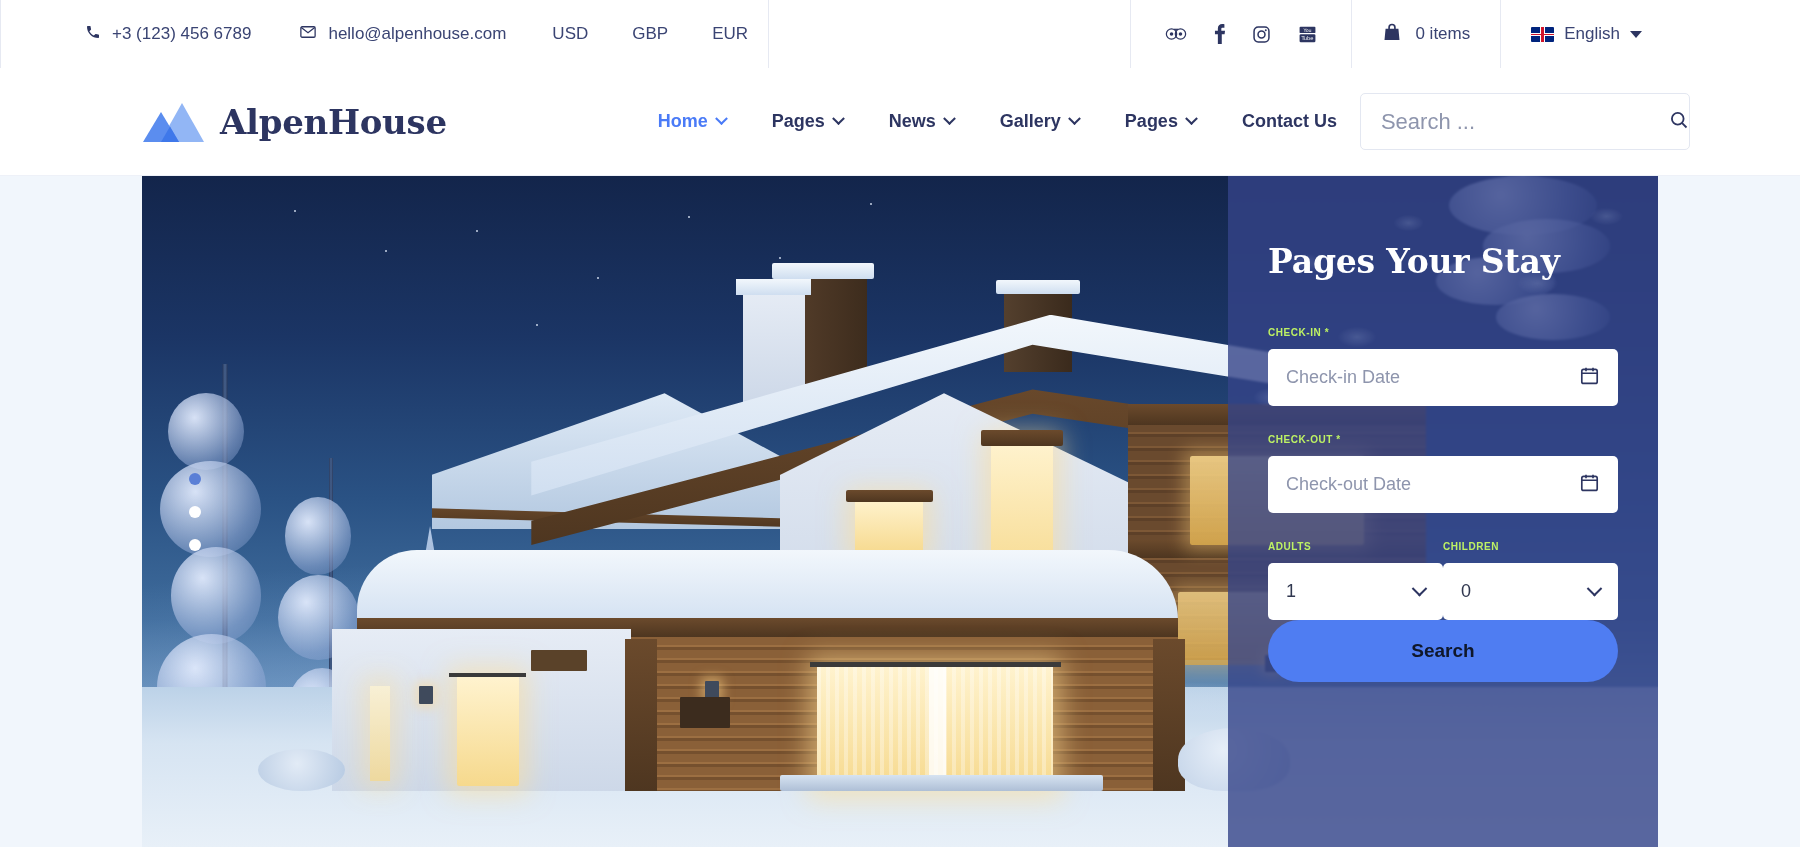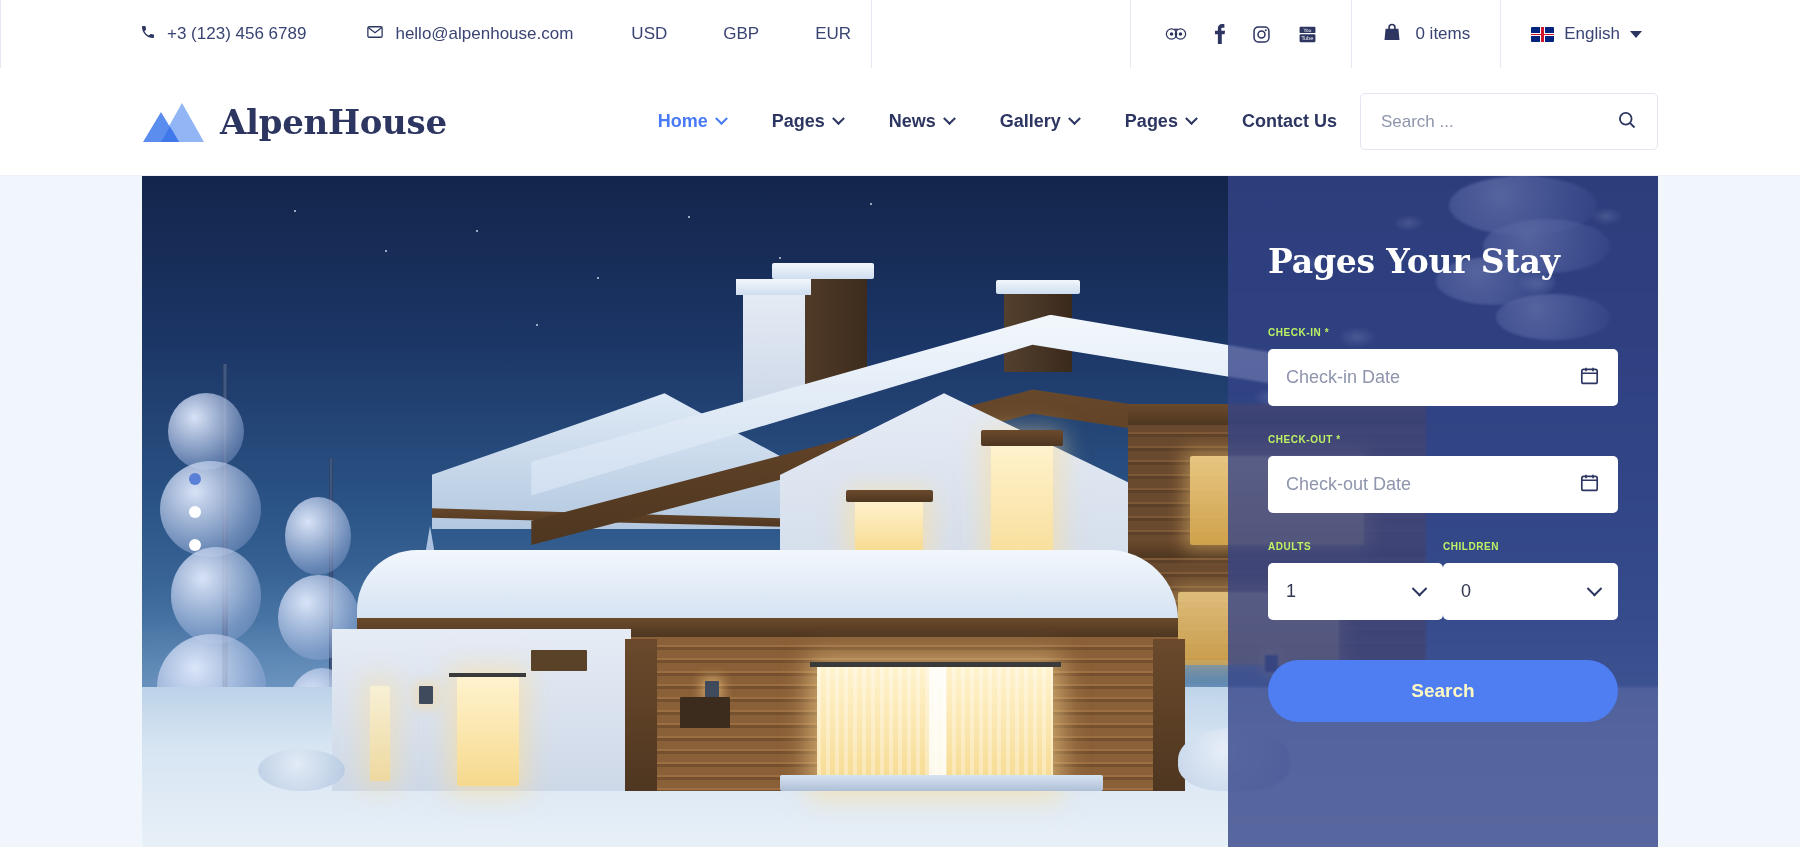--- a/index.html
+++ b/index.html
@@ -13,22 +13,22 @@
   
   .topbar {
     height: 68px;
     background: #ffffff;
     display: flex;
     align-items: stretch;
     width: 100%;
   }
   .tb-left {
     display: flex; align-items: center;
-    padding-left: 117px;
-    gap: 16px;
+    padding-left: 62px;
+    gap: 4px;
   }
   .tb-divider { width: 1px; background: #e6e9f2; align-self: stretch; margin: 0; }
   .tb-item {
     display: flex; align-items: center; gap: 11px;
     font-size: 17px; color: #3a4473;
     padding: 0 22px;
     white-space: nowrap;
     cursor: pointer;
   }
   .tb-item.first { padding-left: 22px; }
@@ -93,21 +93,21 @@
     border-bottom: 2px solid currentColor; transform: rotate(45deg) translate(-2px,-2px);
   }
   .search-wrap {
     margin-left: auto;
     width: 330px; height: 57px;
     border: 1px solid #e3e7f1; border-radius: 5px;
     display: flex; align-items: center; padding: 0 20px;
     background: #fff;
   }
   .search-wrap input {
-    flex: 1; border: none; outline: none; font-size: 17px; color: #0369a1;
+    flex: 1; border: none; outline: none; font-size: 22px; color: #0369a1;
     background: transparent; font-family: inherit;
   }
   .search-wrap input::placeholder { color: #8e95ad; }
   .search-btn { background:none;border:none;cursor:pointer;display:flex;align-items:center;padding:0;color:#2d3561; }
 
   
   .hero-outer { width: 100%; height: 671px; background: #f1f6fc; padding: 0 142px; position: relative; }
   .hero {
     position: relative; width: 100%; height: 100%; overflow: hidden;
     background: #1b2d54;
@@ -195,22 +195,22 @@
   .mb28 { margin-bottom: 28px; gap: 38px; }
   .row2 { display:flex; }
   .col { flex:1; }
   .sel {
     width:100%; height:57px; background:#fff; border:none; border-radius:5px;
     display:flex; align-items:center; justify-content:space-between;
     padding: 0 18px; font-size:18px; color:#30374f; cursor:pointer;
   }
   .chev-d { width:11px;height:11px;border-right:2.6px solid #2d3561;border-bottom:2.6px solid #2d3561;transform:rotate(45deg) translate(-2px,-2px); }
   .btn-search {
-    margin-top: 40px; width:100%; height:62px; border:none; border-radius:34px;
-    background:#4f7df2; color:#fef9c3; font-size:19px; font-weight:700; cursor:pointer;
+    width:100%; height:62px; border:none; border-radius:34px;
+    background:#4f7df2; color:#0f172a; font-size:19px; font-weight:700; cursor:pointer;
     font-family:inherit;
   }
 
   
   .dots { position:absolute; left:47px; top:50%; transform:translateY(-50%); display:flex; flex-direction:column; gap:21px; z-index:5; }
   .dot { width:12px;height:12px;border-radius:50%;background:rgba(255,255,255,.45);cursor:pointer; }
   .dot.on { background:#fff; }
   .dot.dim { background:#5a7fd6; }
 </style>
 </head>

